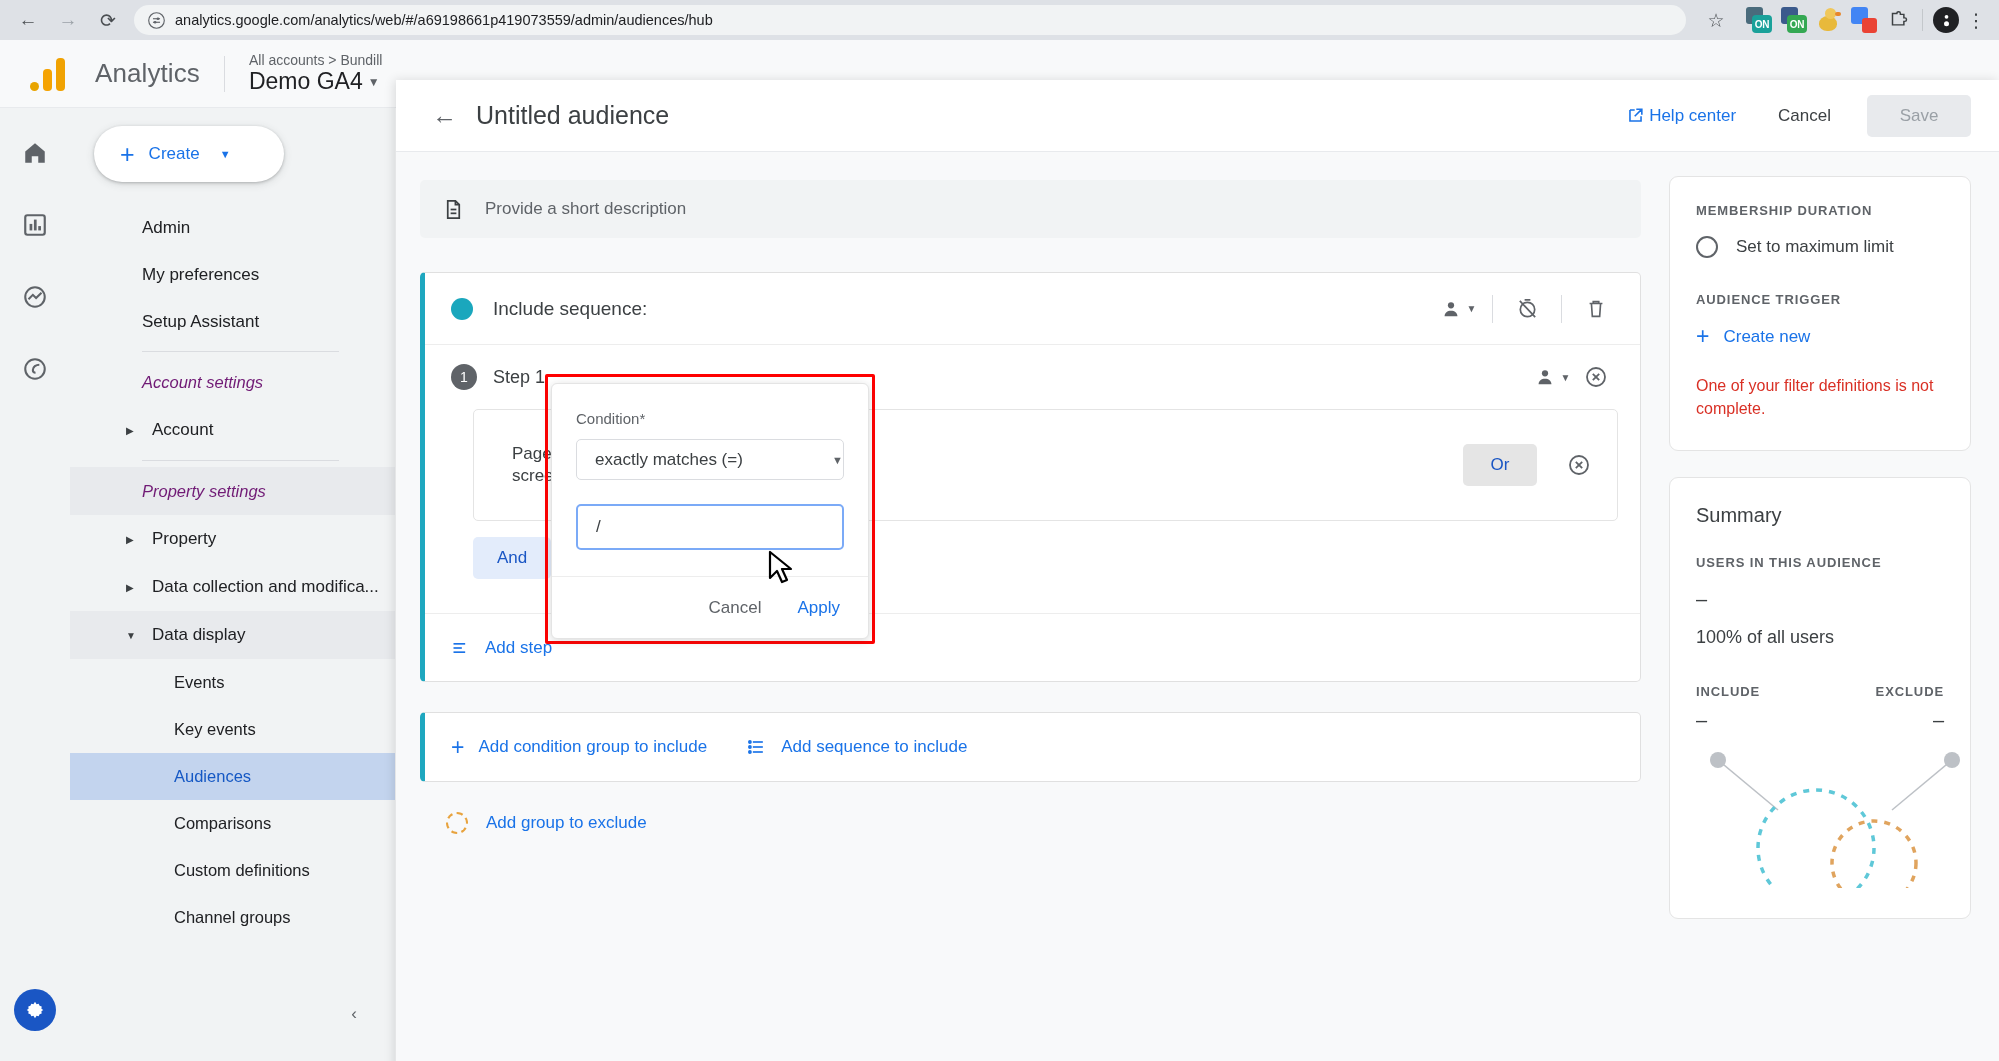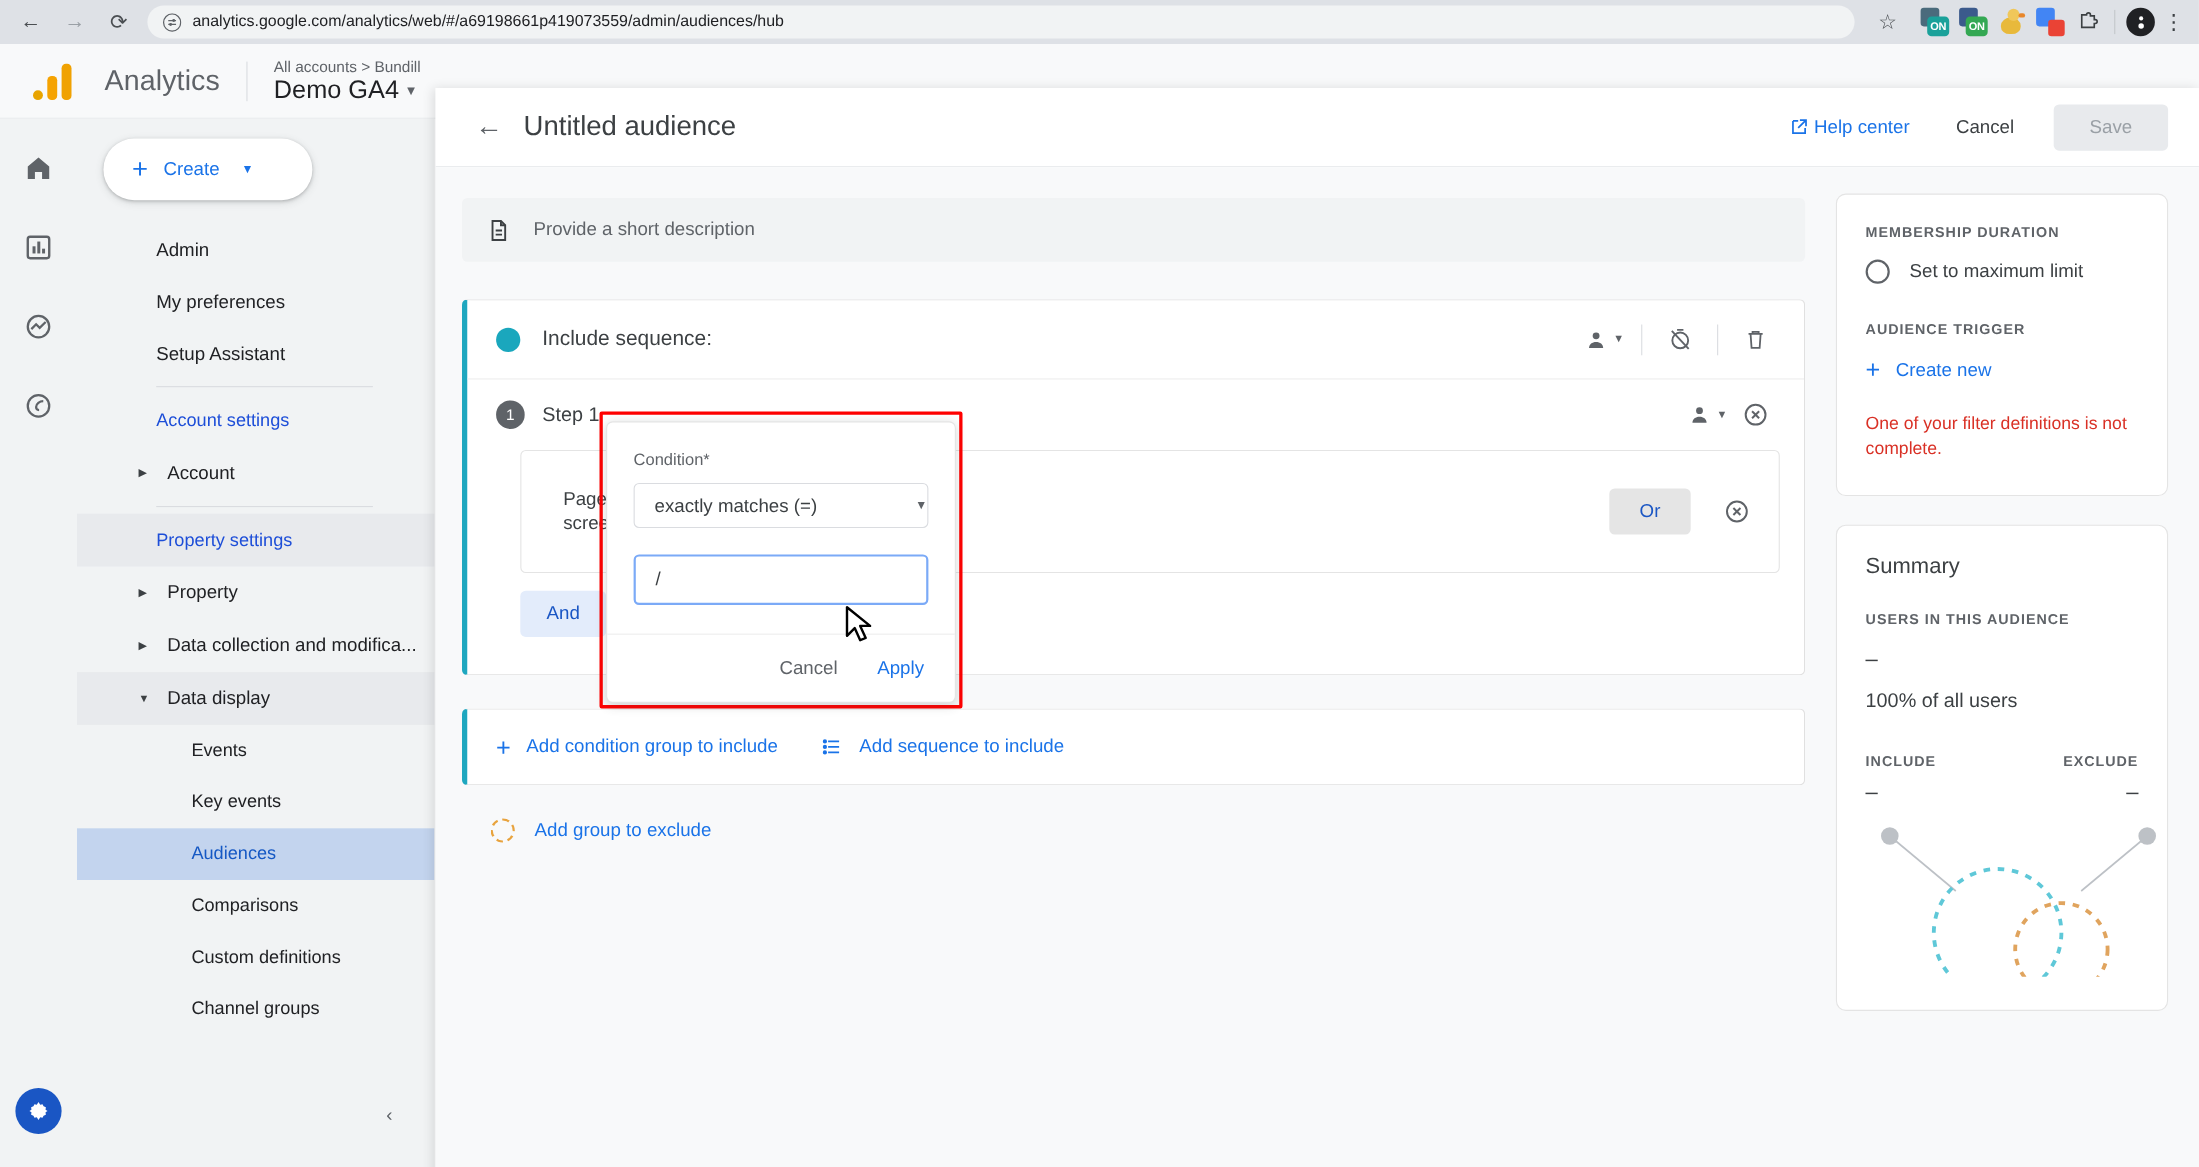--- a/index.html
+++ b/index.html
@@ -105,21 +105,21 @@
   .create-caret { font-size: 11px; margin-left: 6px; }
   .nav-list { margin-top: 22px; }
   .nav-item {
     height: 47px; display: flex; align-items: center;
     padding-left: 72px; font-size: 17px; color: #202124;
   }
   .nav-item.sub { padding-left: 104px; font-size: 16.5px; }
   .nav-item.active { background: #c3d4ee; color: #1558c4; }
   .nav-section {
     height: 48px; display: flex; align-items: center;
-    padding-left: 72px; font-size: 16.5px; color: #1d4ed8;
+    padding-left: 72px; font-size: 16.5px; color: #701a75; font-style: italic;
   }
   .nav-section.shade { background: #e8eaed; }
   .nav-expandable {
     height: 48px; display: flex; align-items: center;
     padding-left: 56px; font-size: 17px; color: #202124; gap: 14px;
   }
   .nav-expandable.shade { background: #e8eaed; }
   .tri { font-size: 10px; color: #3c4043; width: 12px; }
   .nav-sep { height: 1px; background: #dadce0; margin: 6px 56px 6px 72px; }
   .chevron-pill {
@@ -517,20 +517,28 @@
                   <line x1="8.8" y1="8.8" x2="15.2" y2="15.2"></line>
                   <line x1="15.2" y1="8.8" x2="8.8" y2="15.2"></line>
               </svg>
             </div>
           </div>
 
           <div class="and-wrap">
             <div class="and-btn">And</div>
           </div>
 
+          <div class="step-foot">
+            <svg width="20" height="20" viewBox="0 0 24 24" fill="none" stroke="#1a73e8" stroke-width="2">
+              <line x1="3" y1="7" x2="17" y2="7"></line>
+                <line x1="3" y1="12" x2="13" y2="12"></line>
+                <line x1="3" y1="17" x2="17" y2="17"></line>
+            </svg>
+            <span>Add step</span>
+          </div>
         </div>
 
         <div class="add-bar">
           <div class="add-link">
             <span style="font-size:23px;line-height:1">+</span>
             <span>Add condition group to include</span>
           </div>
           <div class="add-link">
             <svg width="20" height="20" viewBox="0 0 24 24" fill="none" stroke="#1a73e8" stroke-width="2">
               <line x1="7" y1="6" x2="19" y2="6"></line>

